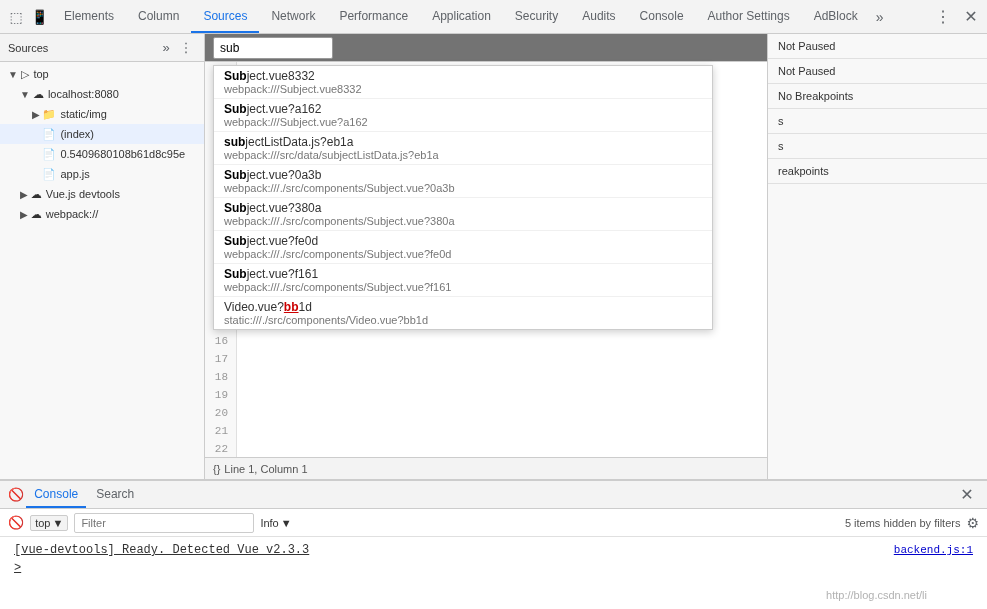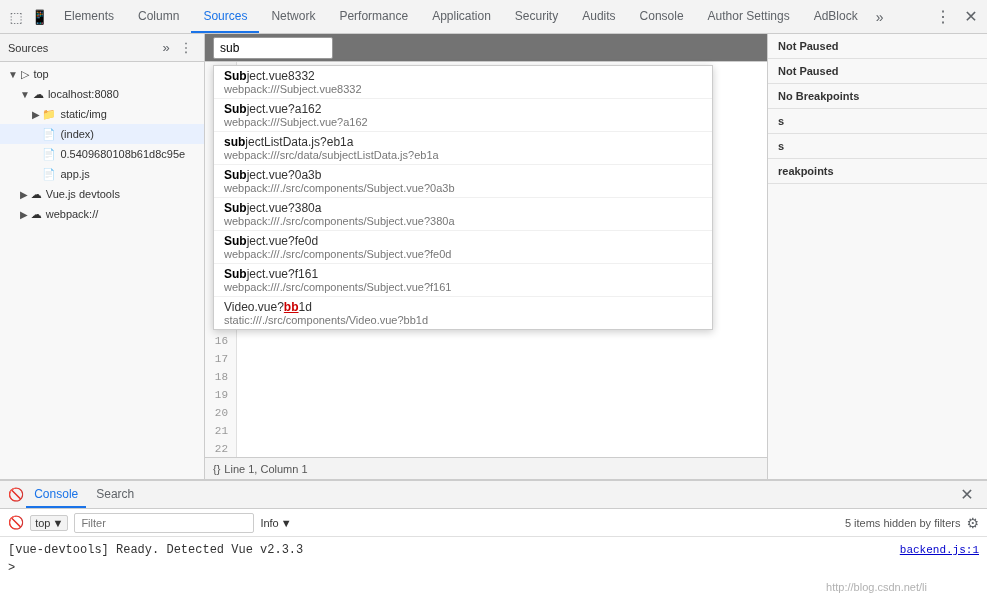--- a/index.html
+++ b/index.html
@@ -242,21 +242,21 @@
       display: flex;
       flex-direction: column;
       background: #f8f8f8;
     }
     .right-panel-row {
       padding: 6px 10px;
       border-bottom: 1px solid #e0e0e0;
       font-size: 11px;
       color: #555;
     }
-    .right-panel-row .value { color: #333; font-weight: bold; }
+    .right-panel-row .value { color: #333; }
 
     
     .bottom-console {
       height: 130px;
       border-top: 2px solid #ccc;
       display: flex;
       flex-direction: column;
       background: #fff;
     }
     .console-toolbar {
@@ -334,30 +334,31 @@
       font-size: 11px;
       color: #555;
     }
     .settings-btn {
       cursor: pointer;
       font-size: 14px;
       color: #5f6368;
     }
     .console-output {
       flex: 1;
-      padding: 4px 8px;
+      padding: 4px 14px;
       overflow-y: auto;
       font-family: 'Courier New', monospace;
       font-size: 12px;
+      text-decoration: underline;
     }
     .console-msg { color: #333; line-height: 18px; }
     .console-prompt { color: #333; }
     .watermark {
       position: absolute;
-      bottom: 16px;
+      bottom: 8px;
       right: 60px;
       font-size: 11px;
       color: rgba(100,100,100,0.5);
     }
   </style>
 </head>
 <body>
 
 <div class="devtools-toolbar">
   <button class="toolbar-icon-btn">⬚</button>

